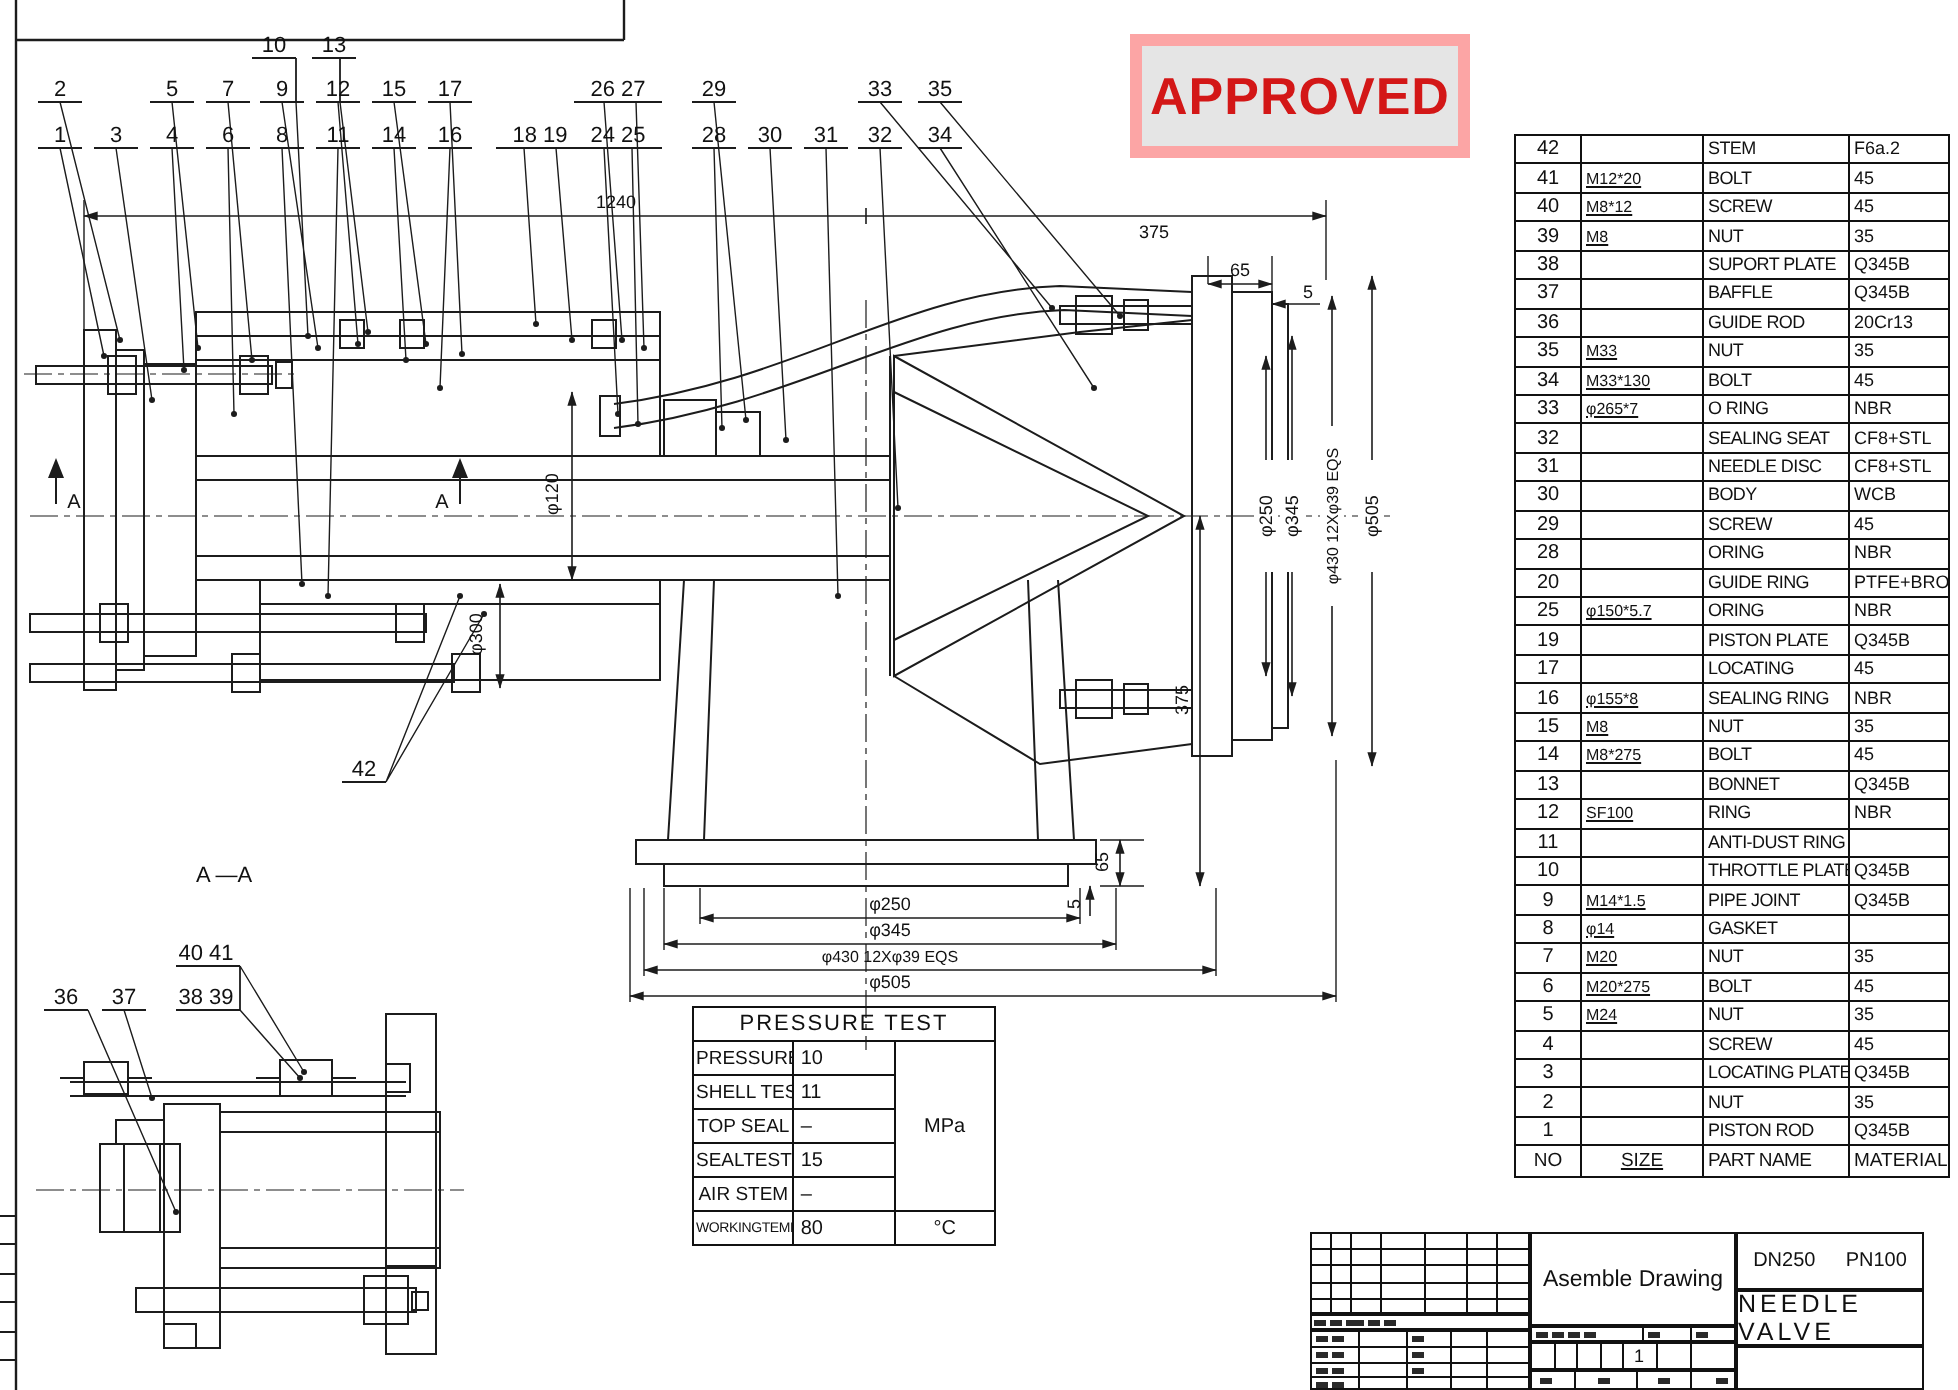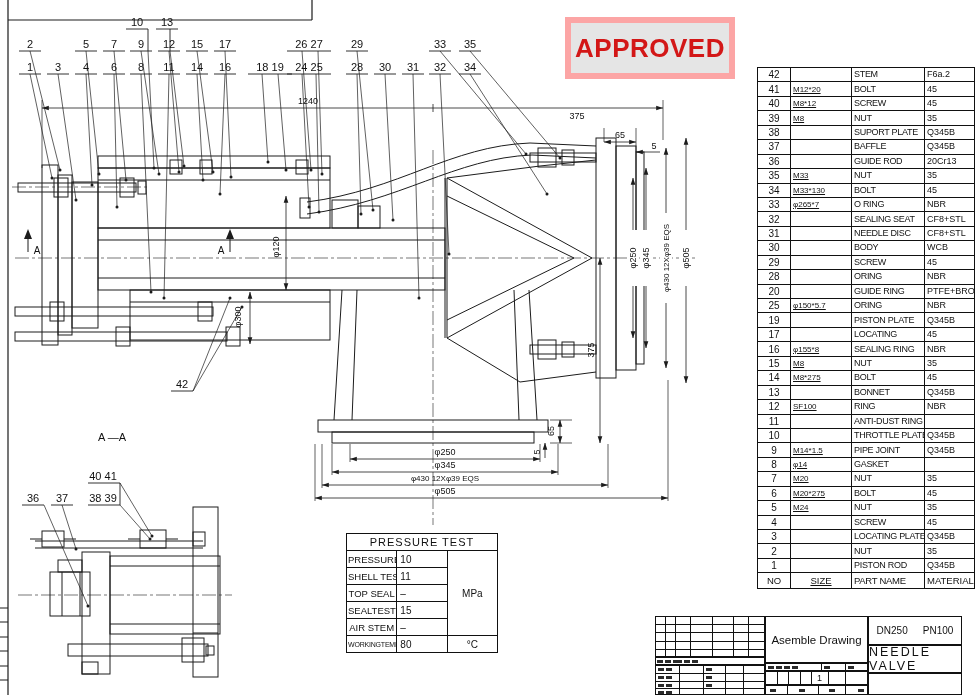--- a/index.html
+++ b/index.html
@@ -17,21 +17,21 @@
   
   .parts{position:absolute;left:757px;top:67px;width:205px;border-collapse:collapse;table-layout:fixed;}
   .parts td{border:1px solid #111;height:13.45px;padding:0 2px;font-size:9.5px;line-height:13px;
             white-space:nowrap;overflow:hidden;}
   .parts td.no{width:28px;text-align:center;font-size:10px;}
   .parts td.sz{width:56px;font-size:8px;text-decoration:underline;}
   .parts td.pn{width:68px;font-size:9px;letter-spacing:-.3px;}
   .parts td.mt{width:45px;font-size:9px;}
   .parts tr.hdr td{font-size:9.5px;height:15px;}
   
-  .ptable{position:absolute;left:346px;top:533px;width:152px;border-collapse:collapse;table-layout:fixed;}
+  .ptable{position:absolute;left:346px;top:503px;width:152px;border-collapse:collapse;table-layout:fixed;}
   .ptable td{border:1px solid #111;padding:0 1px;font-size:10px;text-align:center;height:16px;line-height:15px;white-space:nowrap;overflow:hidden;}
   .ptable .pt-title{font-size:11px;letter-spacing:1px;height:16px;}
   .ptable .lbl{width:90px;font-size:9.5px;}
   .ptable .val{width:28px;text-align:left;padding-left:3px;}
   .ptable .unit{width:28px;font-size:10px;}
   .ptable .tsm{font-size:7px;letter-spacing:-.2px;}
   
   .tb{position:absolute;left:655px;top:616px;width:307px;height:79px;}
   .tb .cell{position:absolute;border:1px solid #111;box-sizing:border-box;background:#fff;}
   .tb .vline{position:absolute;width:1px;background:#111;}

